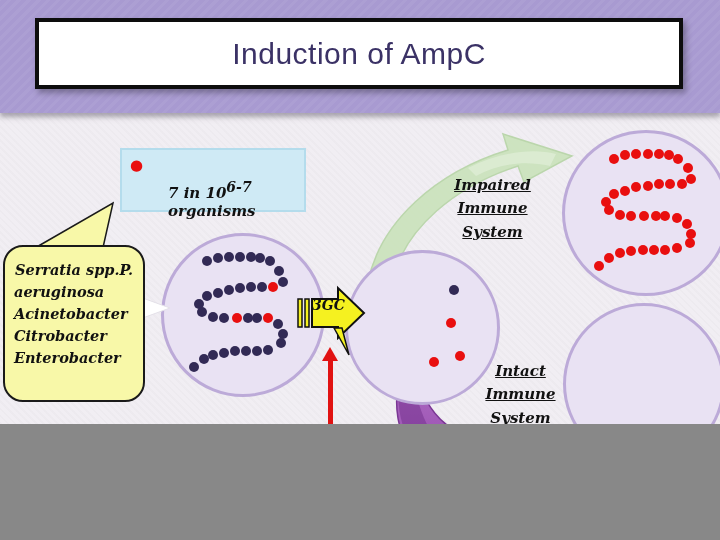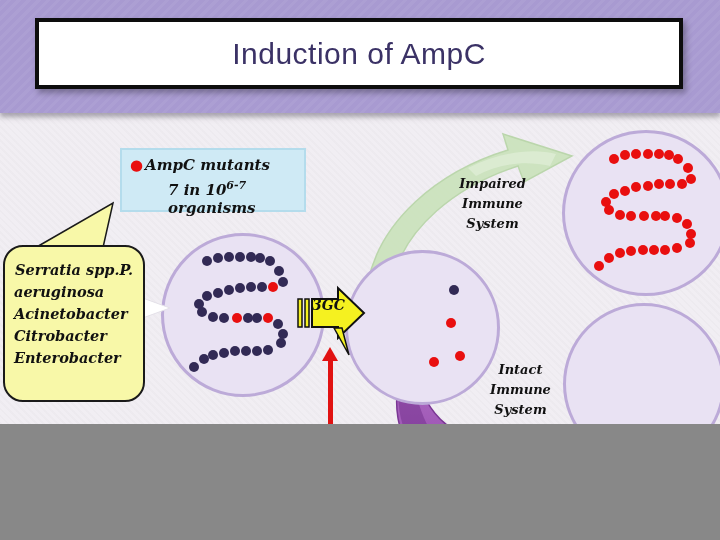--- a/index.html
+++ b/index.html
@@ -38,29 +38,29 @@
   #redArrow .head{width:0;height:0;border-left:8px solid transparent;border-right:8px solid transparent;
     border-bottom:14px solid #e11212;}
   #redArrow .shaft{width:5px;height:66px;background:#e11212;margin:0 auto;}
   
   .script{font-family:"DejaVu Serif",serif;font-style:italic;font-weight:bold;color:#111;}
   #mutantbox{position:absolute;left:120px;top:148px;width:186px;height:64px;background:#cfeaf5;
     border:2px solid #b4dcec;box-sizing:border-box;z-index:6;padding:6px 8px 0 8px;}
   #mutantbox .l1{font-size:15px;display:flex;align-items:center;}
   #mutantbox .bullet{color:#e90f0f;font-size:15px;margin-right:2px;font-style:normal;}
   #mutantbox .l2{font-size:15px;margin-left:38px;margin-top:5px;}
-  #mutantbox sup{font-size:11px;margin-top:18px;}
+  #mutantbox sup{font-size:14px;margin-top:18px;}
   #callout{position:absolute;left:3px;top:245px;width:142px;height:157px;background:#f8f8a8;
     border:2px solid #1a1a1a;border-radius:20px;box-sizing:border-box;z-index:6;
     padding:12px 9px 0 9px;font-size:14.5px;line-height:1.52;}
   #callout .row1{display:flex;justify-content:center;}
   #wedge,#whitePointer{position:absolute;z-index:5;}
   #wedge{left:0;top:195px;}
   #whitePointer{left:140px;top:293px;z-index:5;}
-  .freelabel{position:absolute;z-index:7;text-align:center;font-size:13px;line-height:1.55;}
+  .freelabel{position:absolute;z-index:7;text-align:center;font-size:15px;line-height:1.55;text-decoration:underline;}
   #impaired{left:440px;top:174px;width:105px;}
   #intact{left:468px;top:360px;width:105px;}
   #antibiotics{left:285px;top:428px;width:112px;font-size:17px;z-index:7;position:absolute;text-align:center;}
   #antibiotics div{margin-bottom:17px;}
 </style>
 </head>
 <body>
 
 <div id="slide">
 
@@ -194,21 +194,20 @@
   <div id="gcLabel">3GC</div>
 
   <div id="redArrow">
     <div class="head"></div>
     <div class="shaft"></div>
   </div>
 
   <div id="mutantbox" class="script">
     <div class="l1">
       <span class="bullet">●</span>
-      <span>AmpC mutants</span>
     </div>
     <div class="l2">
       <span>7 in 10</span><sup>6-7</sup><span> organisms</span>
     </div>
   </div>
 
   <div id="callout" class="script">
     <div class="row1">
       <span>Serratia spp.</span>
       <span>P.</span>

